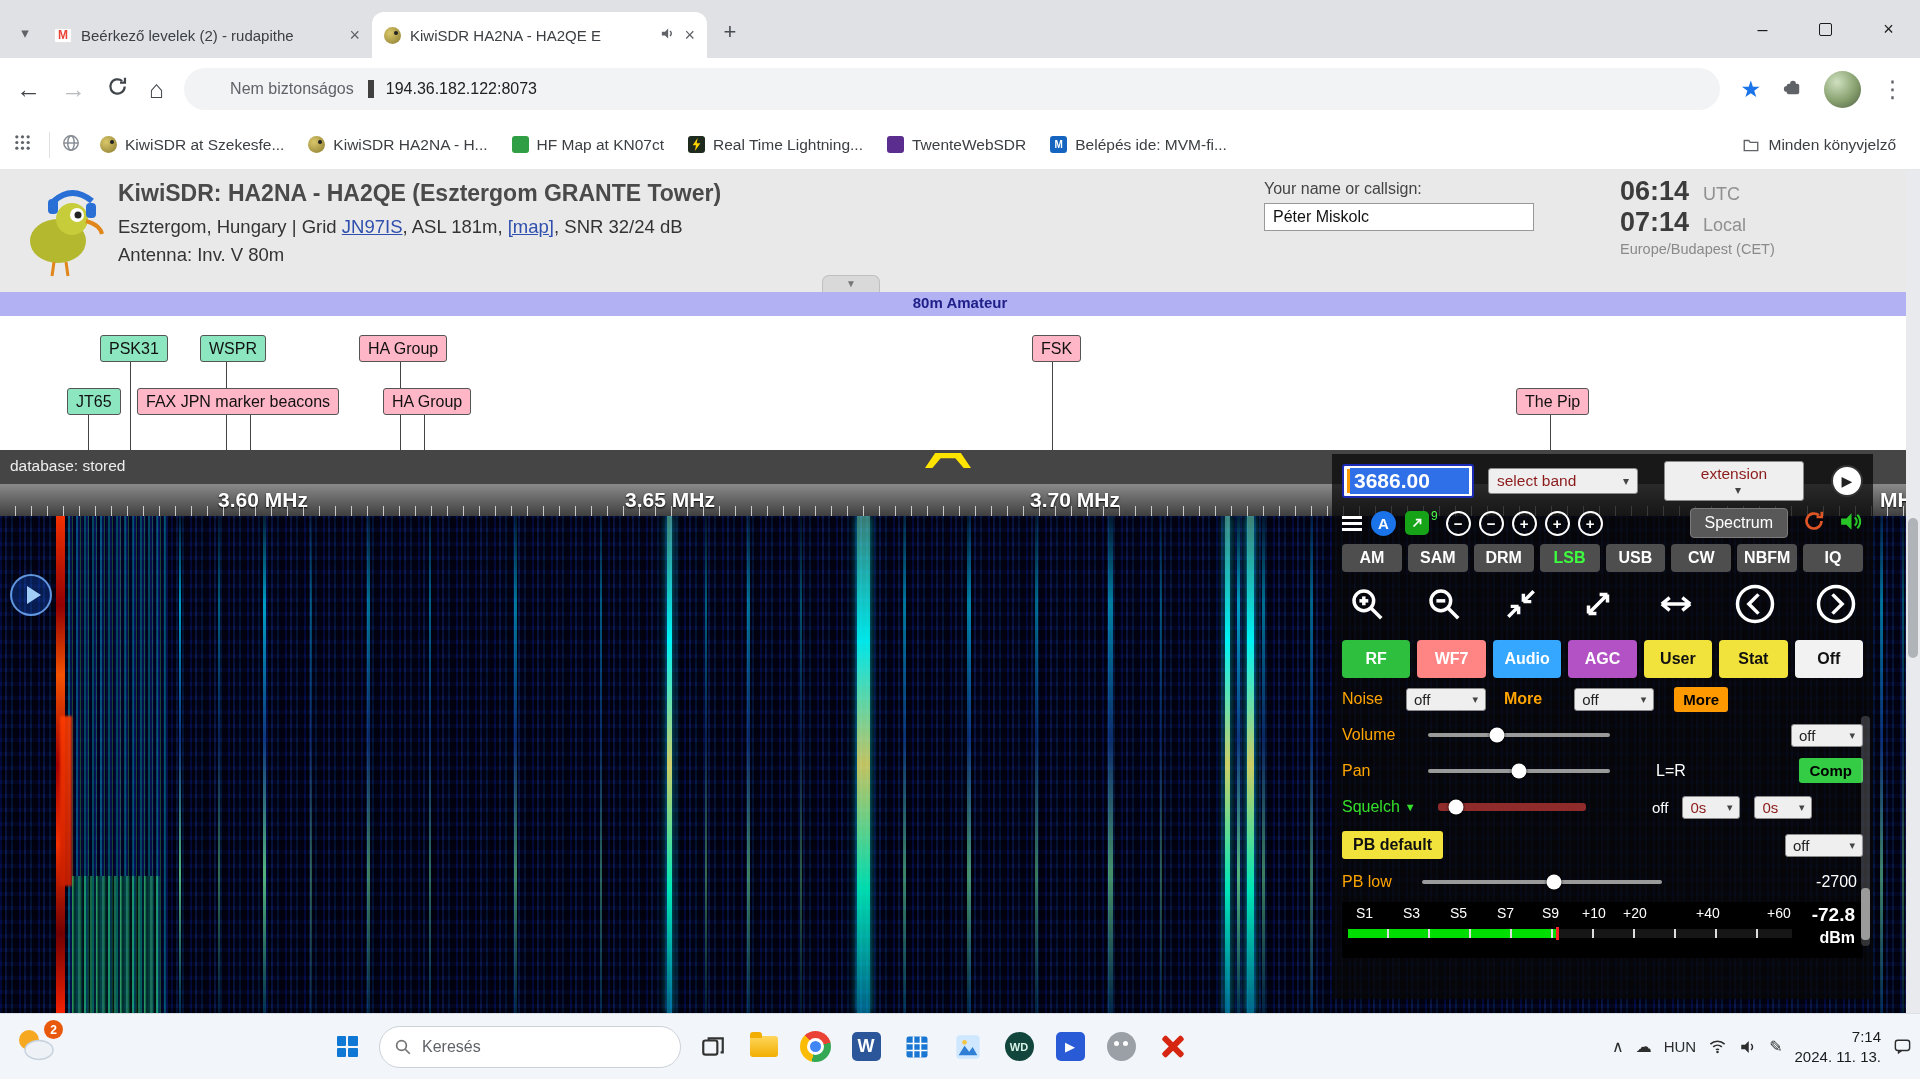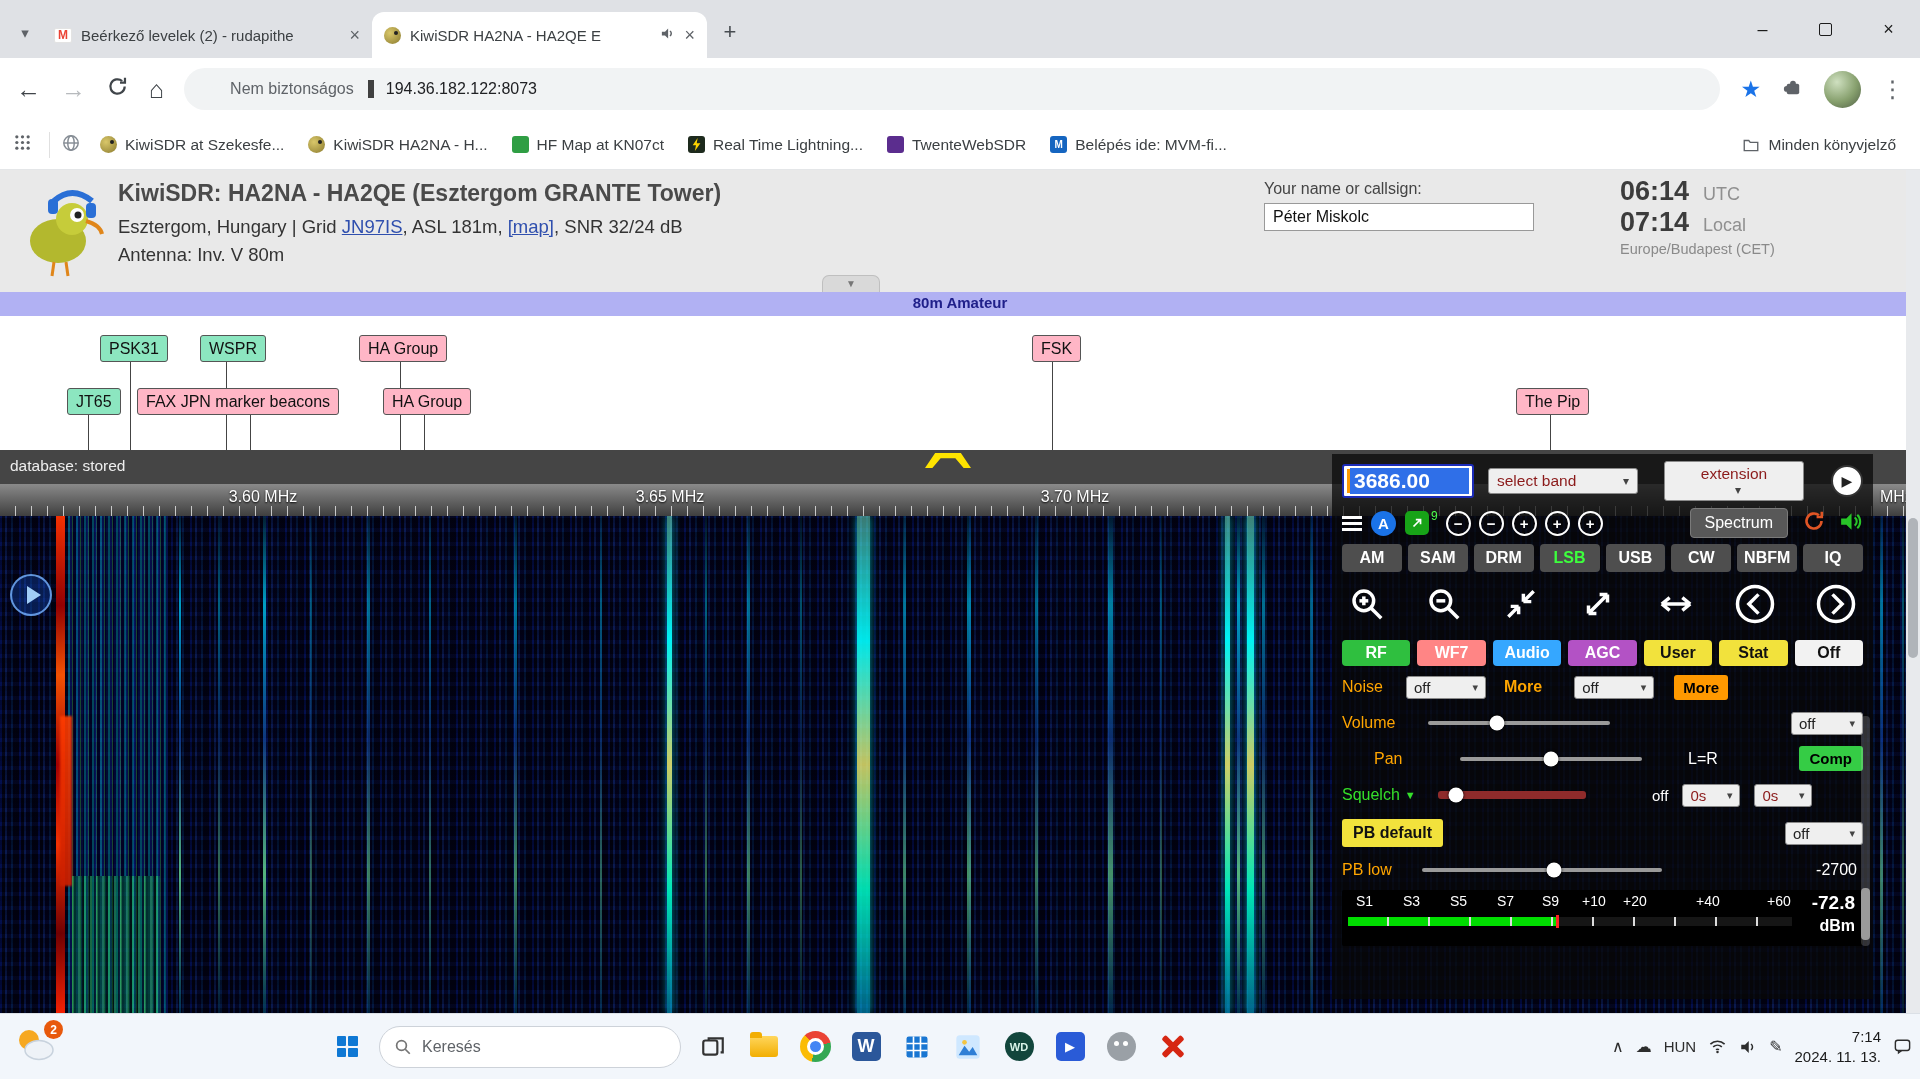--- a/index.html
+++ b/index.html
@@ -72,21 +72,21 @@
   .flag { position:absolute; height:27px; line-height:25px; padding:0 8px; border:1px solid #555; border-radius:3px; font-size:16px; color:#111; white-space:nowrap; }
   .flag.green { background:#8ce6c0; }
   .flag.pink { background:#ffb6c6; }
   .lline { position:absolute; width:1px; background:#444; }
 
   
   .scale { height:66px; position:relative; background:#454545; }
   .dbstatus { position:absolute; left:10px; top:7px; color:#eee; font-size:15.5px; }
   .scalebottom { position:absolute; left:0; right:0; bottom:0; height:32px; background:linear-gradient(180deg,#8a8a8a,#3f3f3f); }
   .scalebottom::after { content:""; position:absolute; left:0; right:0; bottom:0; height:10px; background:repeating-linear-gradient(90deg,transparent 0 15px,#e8e8e8 15px 16px); opacity:.8; }
-  .mtick { position:absolute; top:4px; transform:translateX(-50%); color:#fff; font-weight:normal; font-size:16px; text-shadow:0 1px 2px #000; }
+  .mtick { position:absolute; top:4px; transform:translateX(-50%); color:#fff; font-weight:bold; font-size:21px; text-shadow:0 1px 2px #000; }
   .mtick.noshift { transform:none; }
   .pbmarker { position:absolute; left:925px; top:3px; width:46px; height:15px; background:#ffe400; clip-path:polygon(0 100%,22% 0,78% 0,100% 100%,84% 100%,66% 35%,34% 35%,16% 100%); }
 
   
   .waterfall { height:497px; position:relative; overflow:hidden;
     background:
       repeating-linear-gradient(90deg, rgba(0,20,120,.5) 0 2px, rgba(0,0,15,.65) 2px 5px, rgba(20,60,170,.35) 5px 7px, rgba(0,0,30,.7) 7px 11px, rgba(0,90,200,.22) 11px 13px, rgba(0,0,20,.7) 13px 19px),
       linear-gradient(180deg,#05051a,#020212);
   }
   .wfnoise { position:absolute; inset:0; background:repeating-linear-gradient(0deg, rgba(0,0,0,.28) 0 5px, rgba(30,60,160,.08) 5px 9px, rgba(0,0,0,.18) 9px 14px); }
@@ -114,21 +114,21 @@
   .lbnum { color:#4cff4c; font-size:12px; align-self:flex-start; margin:2px 0 0 2px; }
   .zcirc { width:25px; height:25px; border-radius:50%; border:2px solid #fff; display:flex; align-items:center; justify-content:center; font-size:15px; font-weight:bold; color:#fff; margin-left:8px; }
   .spectrumbtn { margin-left:auto; padding:5px 14px; background:#585858; border:1px solid #7a7a7a; border-radius:4px; color:#fff; font-size:16px; }
   .prefresh { margin-left:14px; }
   .pspeaker { margin-left:12px; }
   .row-modes { display:flex; gap:6px; }
   .mode { flex:1; text-align:center; background:#4e4e4e; border-radius:4px; color:#fff; font-weight:bold; font-size:16px; padding:5px 0; }
   .mode.active { color:#3dff3d; }
   .row-zoom { display:flex; align-items:center; justify-content:space-between; height:58px; padding:0 6px; }
   .row-tabs { display:flex; gap:7px; }
-  .ptab { flex:1; text-align:center; font-weight:bold; font-size:16px; padding:4px 0; border-radius:4px; color:#fff; }
+  .ptab { flex:1; text-align:center; font-weight:bold; font-size:16px; padding:10px 0; border-radius:4px; color:#fff; }
   .t-rf { background:#2fbf3f; } .t-wf { background:#ff8585; } .t-audio { background:#35a7ff; }
   .t-agc { background:#b352c5; } .t-user { background:#f2e23c; color:#111; } .t-stat { background:#f2e23c; color:#111; } .t-off { background:#f2f2f2; color:#111; }
   .plabel { color:#ffa500; font-size:16px; }
   .glabel { color:#35e02a; font-size:16px; display:inline-flex; align-items:center; gap:5px; }
   .ssel { background:#efefef; border:1px solid #8a8a8a; border-radius:3px; color:#222; font-size:15px; display:inline-flex; align-items:center; padding:2px 7px; white-space:nowrap; }
   .ssel .da { color:#444; font-size:11px; margin-left:7px; }
   .ssel.red { color:#8b1a1a; }
   .more1 { color:#ffa500; font-weight:bold; font-size:16px; margin-left:18px; }
   .more2 { background:#ff9900; color:#000; font-weight:bold; font-size:15px; padding:4px 9px; border-radius:3px; margin-left:20px; }
   .slider { position:relative; height:4px; background:#9a9a9a; border-radius:2px; }
@@ -610,21 +610,21 @@
       <span class="plabel" style="width:78px;">Volume</span>
       <span class="slider" style="width:182px;margin-left:8px;">
           <span class="thumb" style="left:38%;"></span>
         </span>
       <span class="ssel" style="margin-left:auto;width:72px;justify-content:space-between;">
         <span>off</span>
         <span class="da">▾</span>
       </span>
     </div>
 
-    <div class="prow" style="height:31px;margin-left:32px;">
+    <div class="prow" style="height:31px;">
       <span class="plabel" style="width:78px;">Pan</span>
       <span class="slider" style="width:182px;margin-left:8px;">
           <span class="thumb" style="left:50%;"></span>
         </span>
       <span style="margin-left:46px;font-size:16px;color:#fff;">L=R</span>
       <span class="compbtn">Comp</span>
     </div>
 
     <div class="prow" style="height:32px;">
       <span class="glabel" style="width:92px;">

